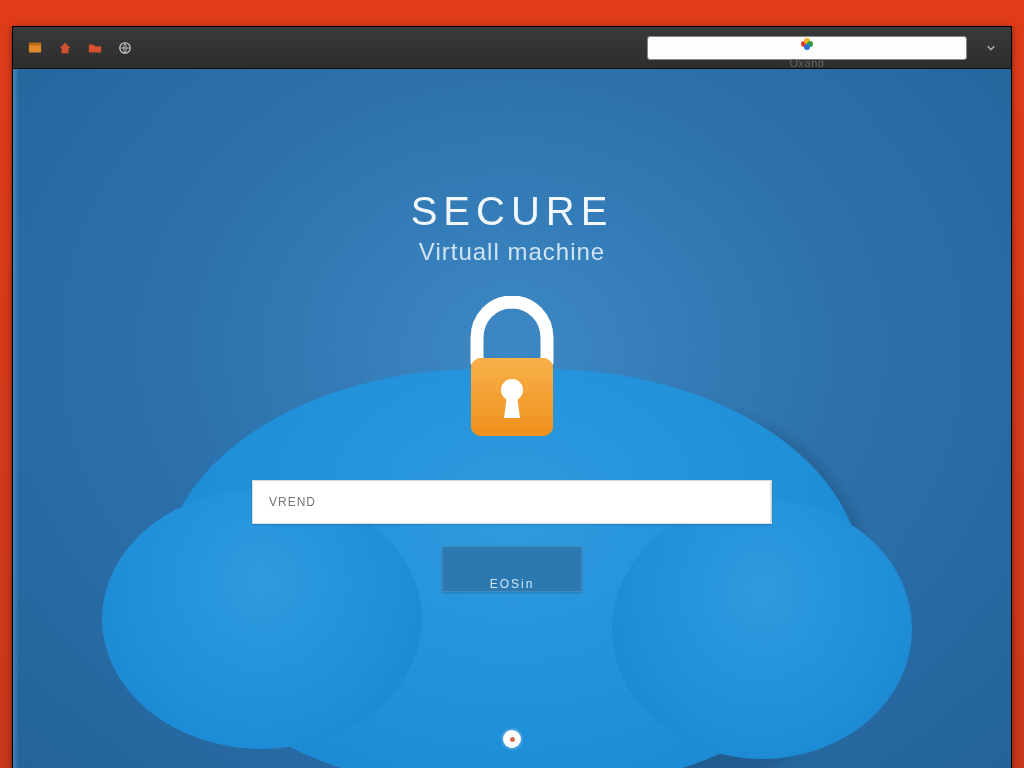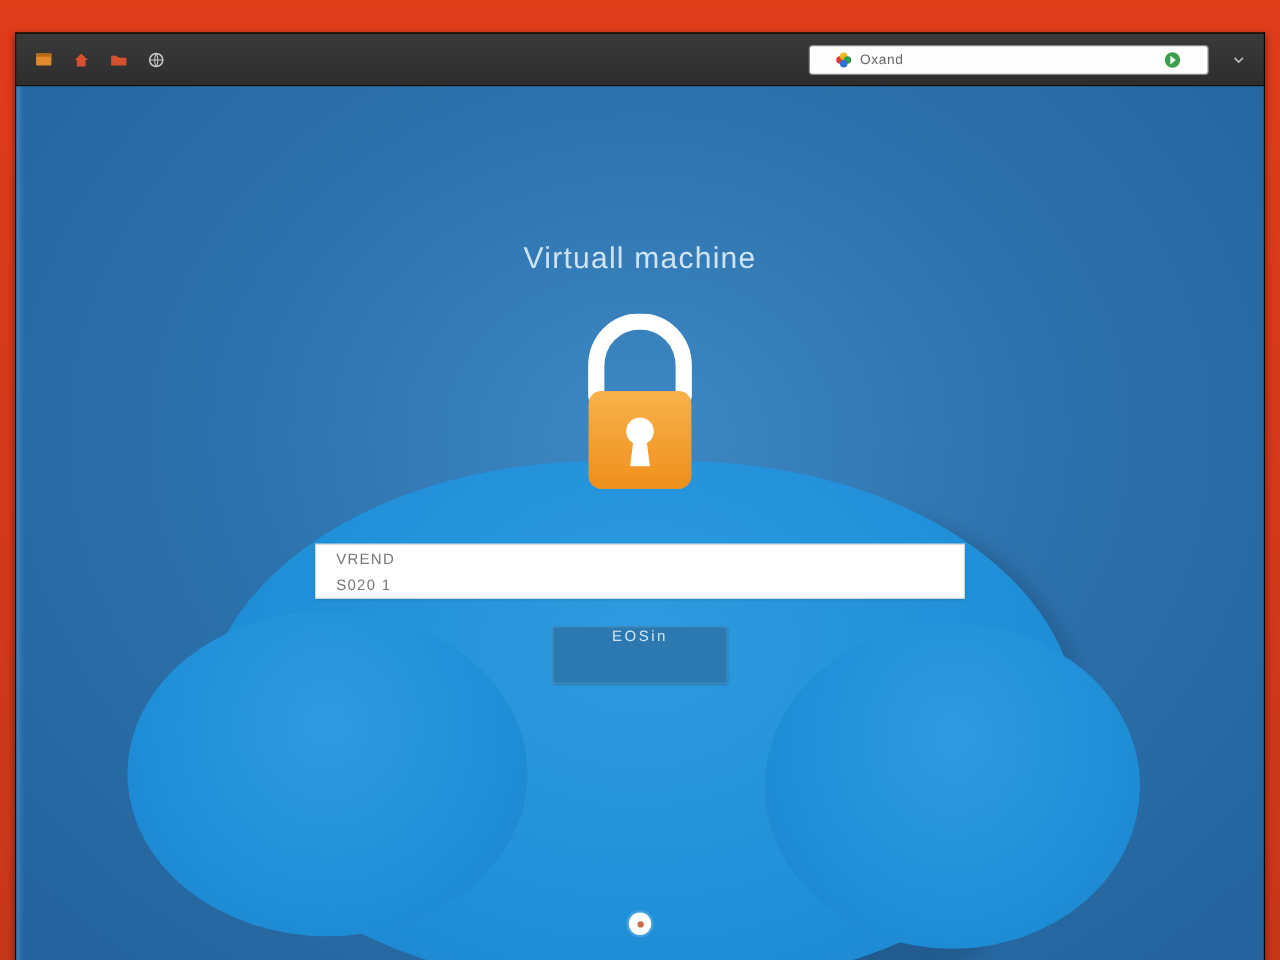--- a/index.html
+++ b/index.html
@@ -36,24 +36,25 @@
     width: 16px; height: 16px;
     display: inline-flex; align-items: center; justify-content: center;
   }
   .tb-spacer { flex: 1; }
   .url-bar {
     width: 320px; height: 24px;
     background: #fdfdfd;
     border: 1px solid #888;
     border-radius: 3px;
     display: flex; align-items: center;
-    padding: 0 20px;
+    padding: 0 10px;
     gap: 6px;
     font-size: 11px;
     color: #666;
+    flex-direction: column;
   }
   .url-bar .favicon {
     width: 14px; height: 14px;
     display: inline-flex; align-items: center; justify-content: center;
   }
   .url-bar .go {
     width: 16px; height: 16px;
     display: inline-flex; align-items: center; justify-content: center;
   }
   .url-text { flex: 1; letter-spacing: .5px; }
@@ -151,21 +152,20 @@
   }
 
   .input-row {
     margin: 34px auto 0;
     width: 520px; height: 44px;
     background: #fff;
     border: 1px solid #d9d9d9;
     display: flex;
     align-items: stretch;
     box-shadow: 0 1px 2px rgba(0,0,0,.15);
-    flex-direction: column;
   }
   .input-row .field {
     flex: 1;
     border: none;
     padding: 0 16px;
     font-size: 12px;
     letter-spacing: 1px;
     color: #9a9a9a;
     background: transparent;
     outline: none;
@@ -175,21 +175,21 @@
   }
 
   .login-btn {
     margin: 22px auto 0;
     width: 140px; height: 46px;
     background: #2b79b0;
     border: 1px solid rgba(255,255,255,.12);
     color: #cfe7f5;
     font-size: 12px;
     letter-spacing: 2px;
-    display: flex; align-items: flex-start; justify-content: center;
+    display: flex; align-items: flex-end; justify-content: center;
     cursor: pointer;
     box-shadow: 0 1px 2px rgba(0,0,0,.2);
   }
 
   .dot {
     position: absolute;
     left: 50%; bottom: 20px;
     transform: translateX(-50%);
     width: 18px; height: 18px;
     border-radius: 50%;
@@ -267,20 +267,21 @@
 
     <div class="content">
       <div class="left-edge-glow"></div>
 
       <div class="cloud">
         <div class="cloud-shadow"></div>
         <div class="cloud-shape"></div>
       </div>
 
       <div class="stack">
+        <div class="title">SECURE</div>
         <div class="subtitle">Virtuall machine</div>
 
         <div class="lock-wrap">
           <svg viewBox="0 0 130 150" width="130" height="150">
             <path d="M65 6 C45 6 30 22 30 42 V66" fill="none" stroke="#ffffff" stroke-width="13" stroke-linecap="round"></path>
             <path d="M65 6 C85 6 100 22 100 42 V66" fill="none" stroke="#ffffff" stroke-width="13" stroke-linecap="round"></path>
             <rect x="24" y="62" width="82" height="78" rx="10" fill="#f4a12b"></rect>
             <rect x="24" y="62" width="82" height="78" rx="10" fill="url(#g1)"></rect>
             <defs>
               <linearGradient id="g1" x1="0" y1="0" x2="0" y2="1">
@@ -290,21 +291,20 @@
             </defs>
             <circle cx="65" cy="94" r="11" fill="#fff"></circle>
             <path d="M60 100 h10 l3 22 h-16 z" fill="#fff"></path>
           </svg>
         </div>
 
 
         <div class="input-row">
           <input class="field" placeholder="VREND" style="">
           <div class="divider"></div>
-          <input class="field" placeholder="S020 1" style="">
         </div>
 
         <div class="login-btn">
           <span>EOSin</span>
         </div>
       </div>
 
       <div class="dot"></div>
     </div>
 

